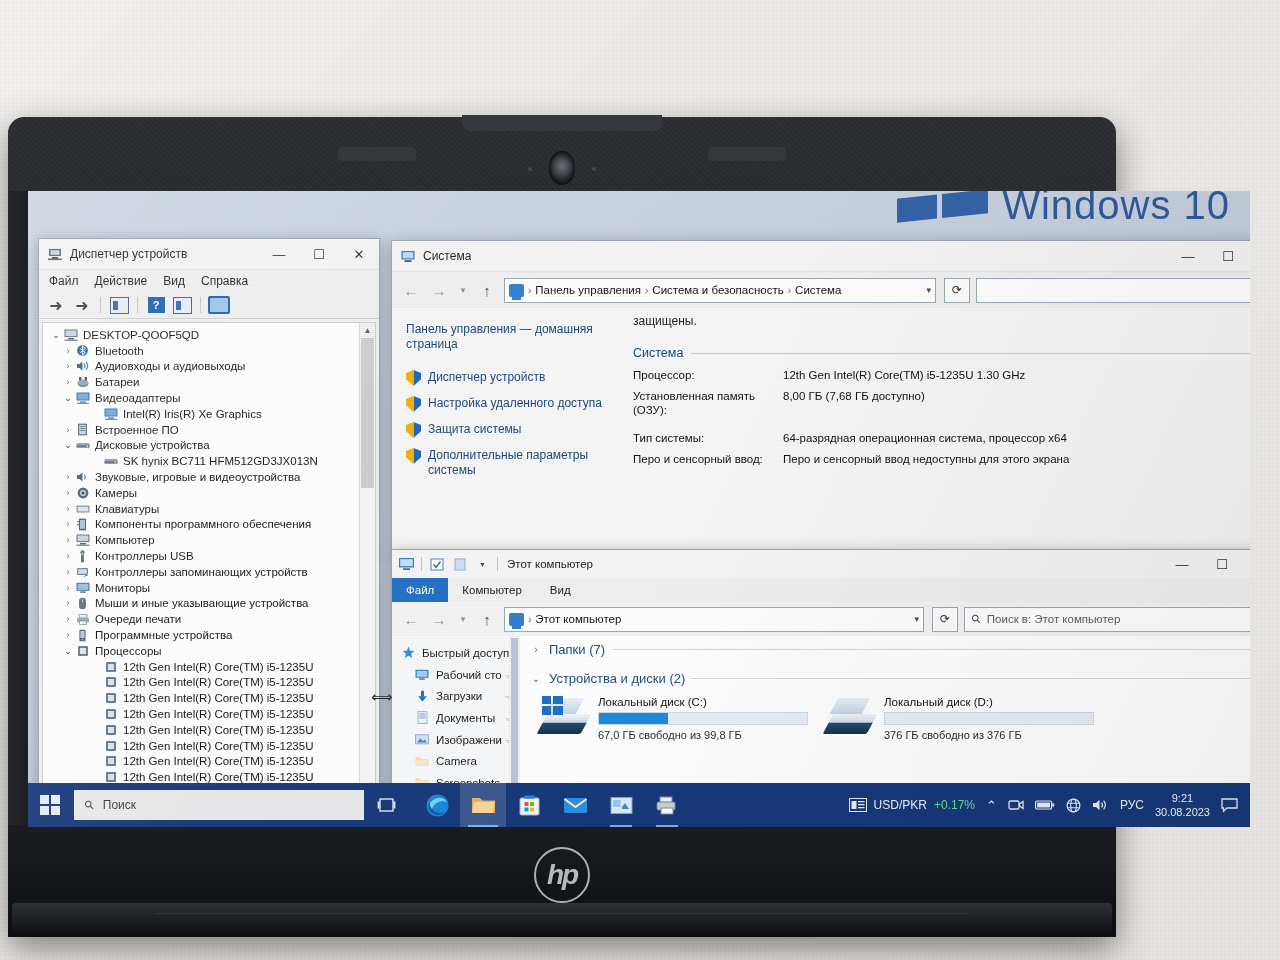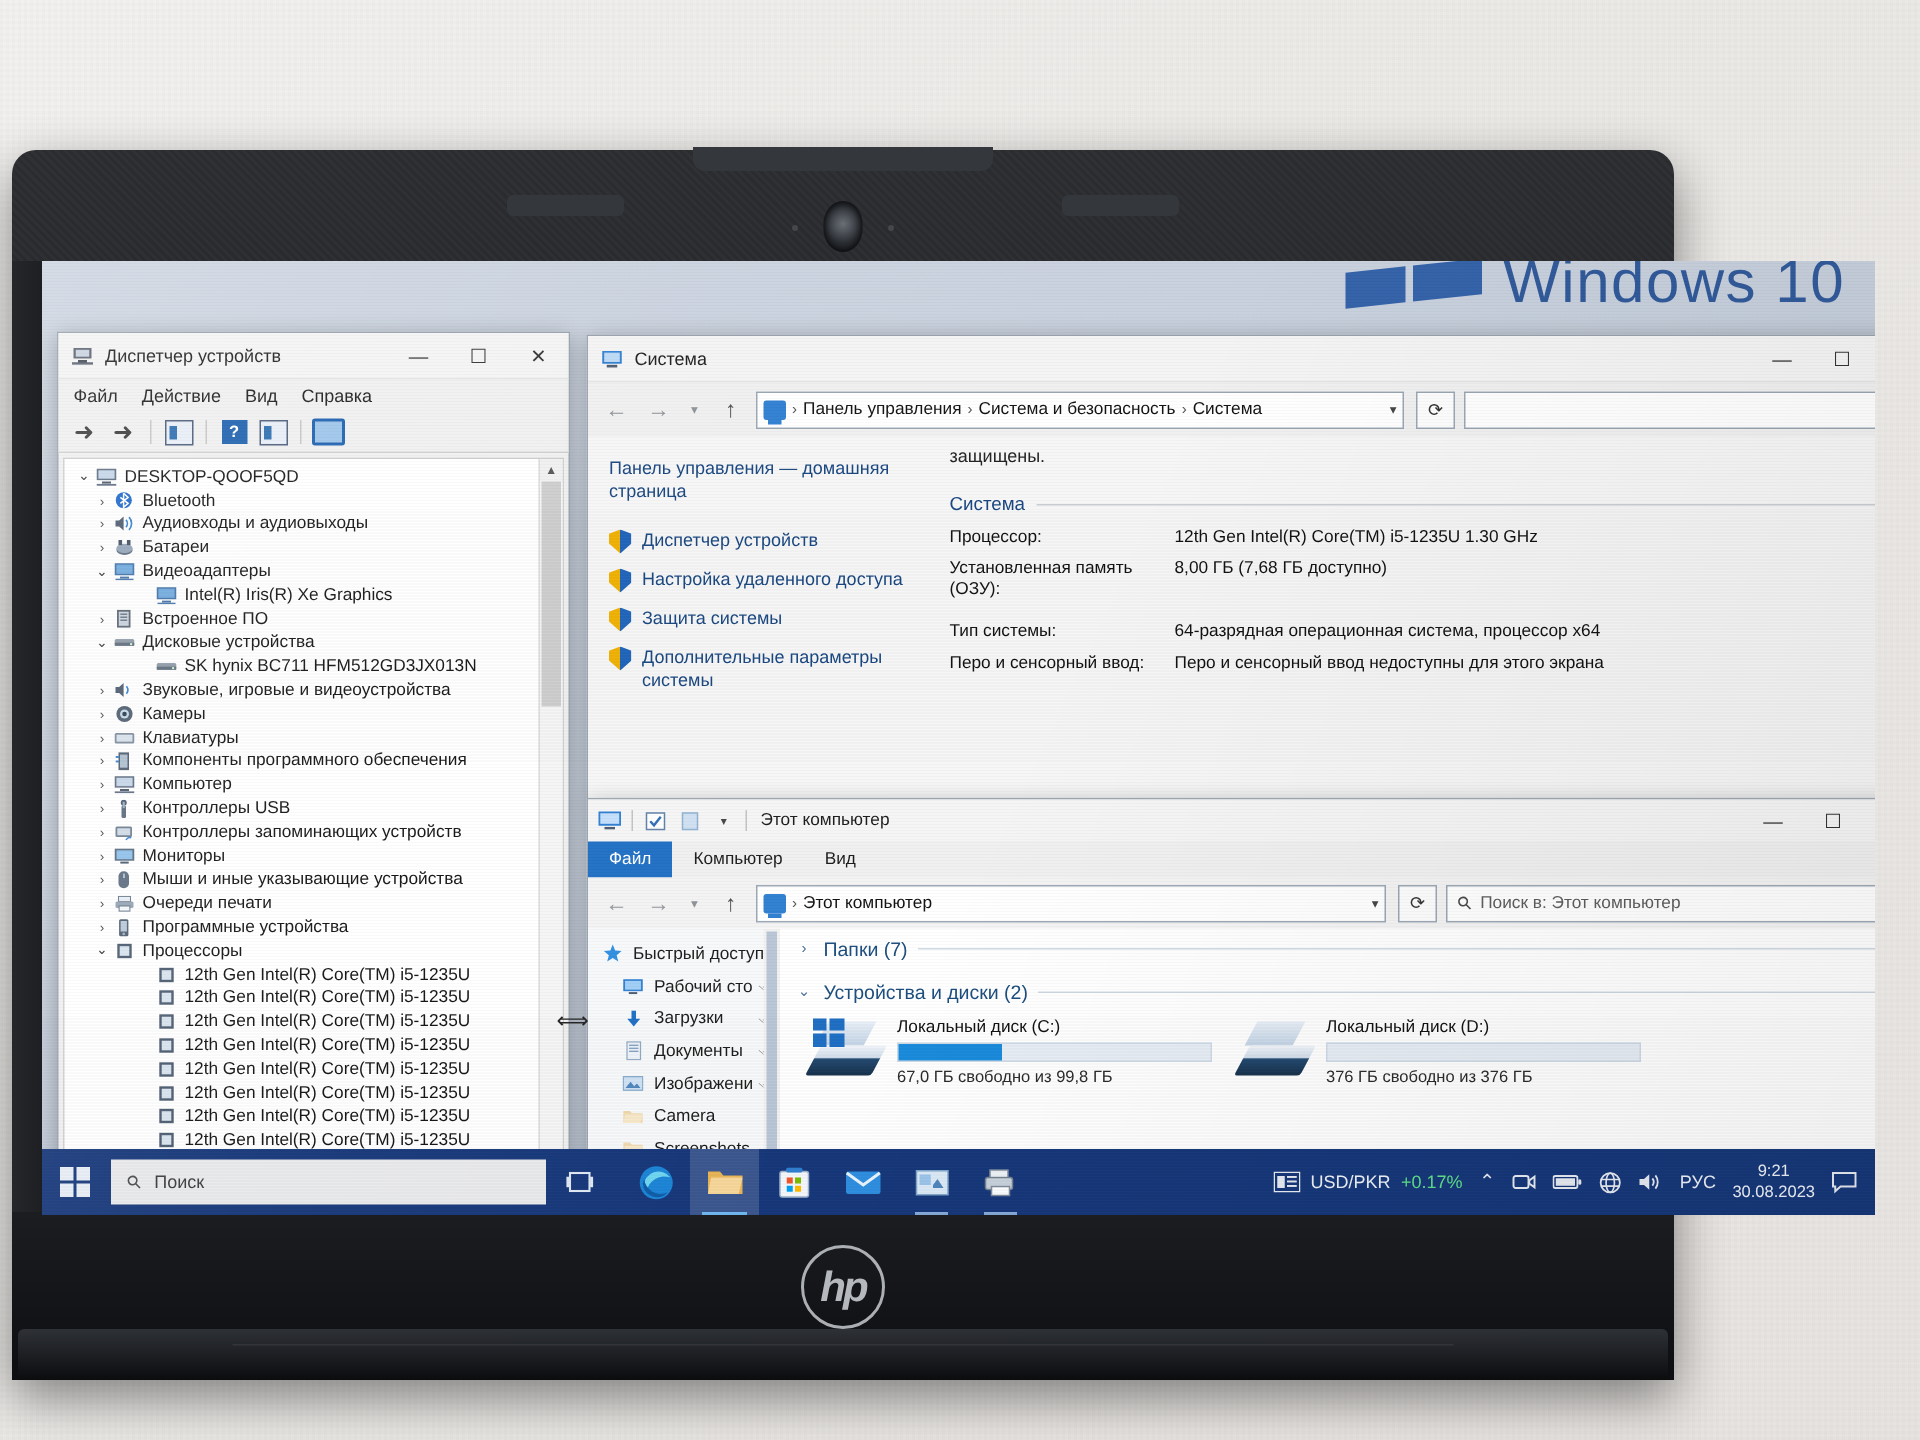--- a/index.html
+++ b/index.html
@@ -10,21 +10,21 @@
     position:relative;
   }
   
   #photo{position:absolute;inset:0;width:1280px;height:960px;overflow:hidden;
     background:linear-gradient(135deg,#f3f1ef 0%,#eceae7 45%,#e6e3e0 100%);}
   .wall{position:absolute;inset:0;
     background:
       repeating-linear-gradient(90deg,rgba(0,0,0,.012) 0 2px,rgba(255,255,255,.012) 2px 4px),
       repeating-linear-gradient(0deg,rgba(0,0,0,.010) 0 2px,rgba(255,255,255,.010) 2px 4px);}
   
-  #laptop{position:absolute;left:8px;top:100px;width:1108px;height:820px;
+  #laptop{position:absolute;left:8px;top:117px;width:1108px;height:820px;
     background:linear-gradient(180deg,#2b2d31 0%,#232529 40%,#1c1e22 100%);
     border-radius:16px 16px 4px 4px;
     box-shadow:0 12px 34px rgba(0,0,0,.45);}
   #bezel-top{position:absolute;left:0;top:0;width:100%;height:74px;
     background:
       radial-gradient(ellipse at 50% 30%,#3a3d42 0%,#2a2c30 55%,#202226 100%);
     border-radius:16px 16px 0 0;
     background-image:repeating-linear-gradient(45deg,rgba(255,255,255,.018) 0 2px,rgba(0,0,0,.02) 2px 4px);}
   .bezel-notch{position:absolute;top:-2px;left:50%;transform:translateX(-50%);
     width:200px;height:16px;background:#34373c;border-radius:0 0 8px 8px;}

